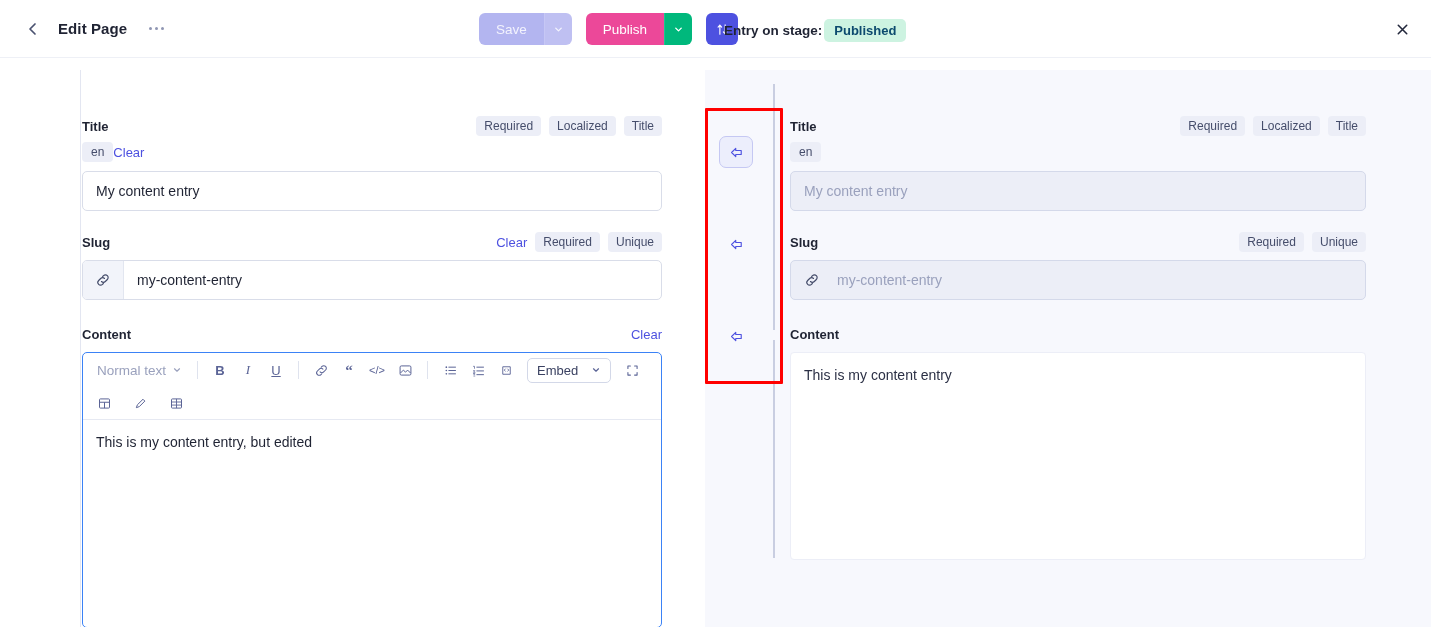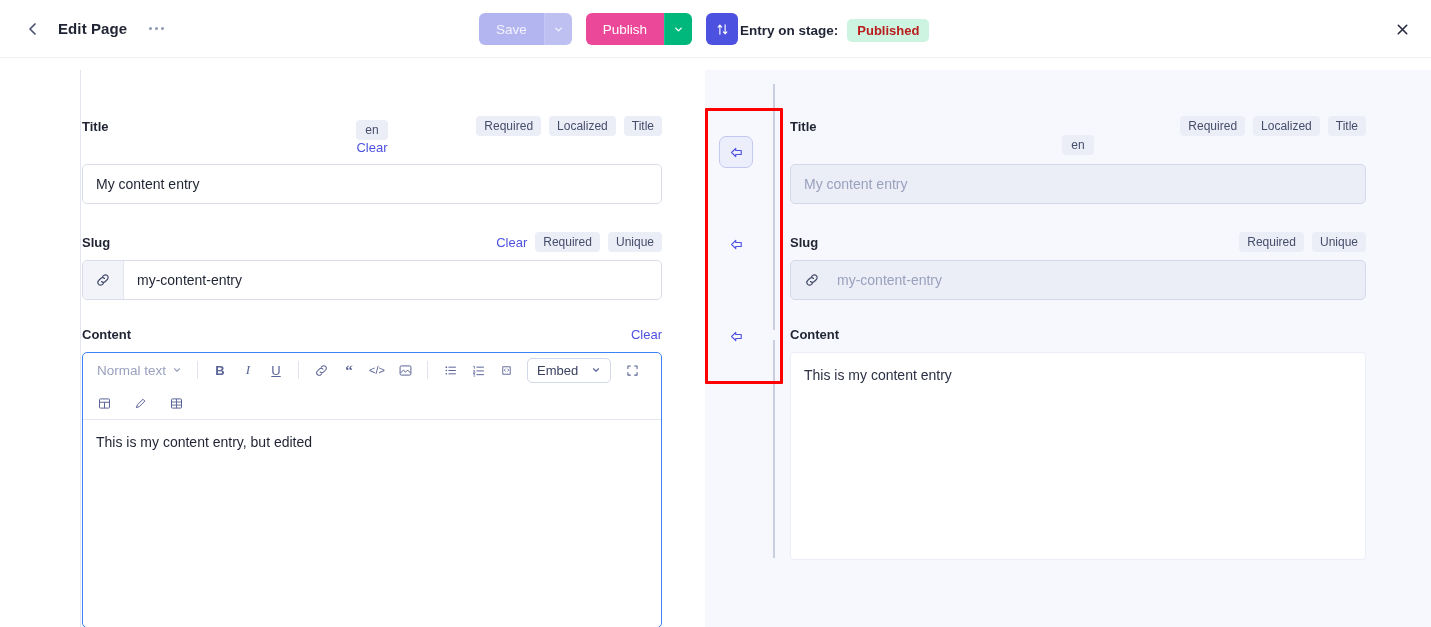--- a/index.html
+++ b/index.html
@@ -59,26 +59,26 @@
     background: #00b87c; width: 28px; height: 32px;
     display: flex; align-items: center; justify-content: center;
     color: #ffffff; border-left: 1px solid #16c98e; cursor: pointer;
   }
   .btn-swap {
     background: #4d51e0; width: 32px; height: 32px; border-radius: 6px;
     display: flex; align-items: center; justify-content: center;
     color: #ffffff; cursor: pointer;
   }
   .stage-wrap {
-    position: absolute; left: 740px; top: 19px;
-    display: flex; align-items: center; gap: 9px;
+    position: absolute; left: 724px; top: 19px;
+    display: flex; align-items: center; gap: 2px;
   }
   .stage-label { font-size: 13.5px; color: #1f2333; font-weight: bold; }
   .stage-badge {
-    background: #cdf3e1; color: #b91c1c; font-size: 13px;
+    background: #cdf3e1; color: #0c4a6e; font-size: 13px;
     padding: 4px 10px; border-radius: 5px; font-weight: bold;
   }
   .hdr-close {
     position: absolute; right: 14px; top: 14px;
     width: 30px; height: 30px; border-radius: 5px;
     display: flex; align-items: center; justify-content: center;
     cursor: pointer; color: #23283c;
   }
 
   
@@ -100,22 +100,22 @@
   }
   .field-label { font-size: 13px; font-weight: bold; color: #1f2333; }
   .tags { display: flex; align-items: center; gap: 8px; }
   .tag {
     background: #eceef7; color: #454d6b; font-size: 12px;
     padding: 3px 8px; border-radius: 4px; white-space: nowrap;
   }
   .clear-link { color: #4d51e0; font-size: 13px; cursor: pointer; }
 
   .locale-row {
-    display: flex; align-items: center; justify-content: flex-end;
-    height: 20px; flex-direction: column;
+    display: flex; align-items: center; justify-content: flex-start;
+    margin-top: 7px; height: 20px;
   }
   .locale-chip {
     background: #eceef7; color: #454d6b; font-size: 12px;
     padding: 3px 9px; border-radius: 4px;
   }
 
   .input-box {
     margin-top: 9px; height: 40px; border: 1px solid #d9dde9;
     border-radius: 5px; background: #ffffff;
     display: flex; align-items: center;

